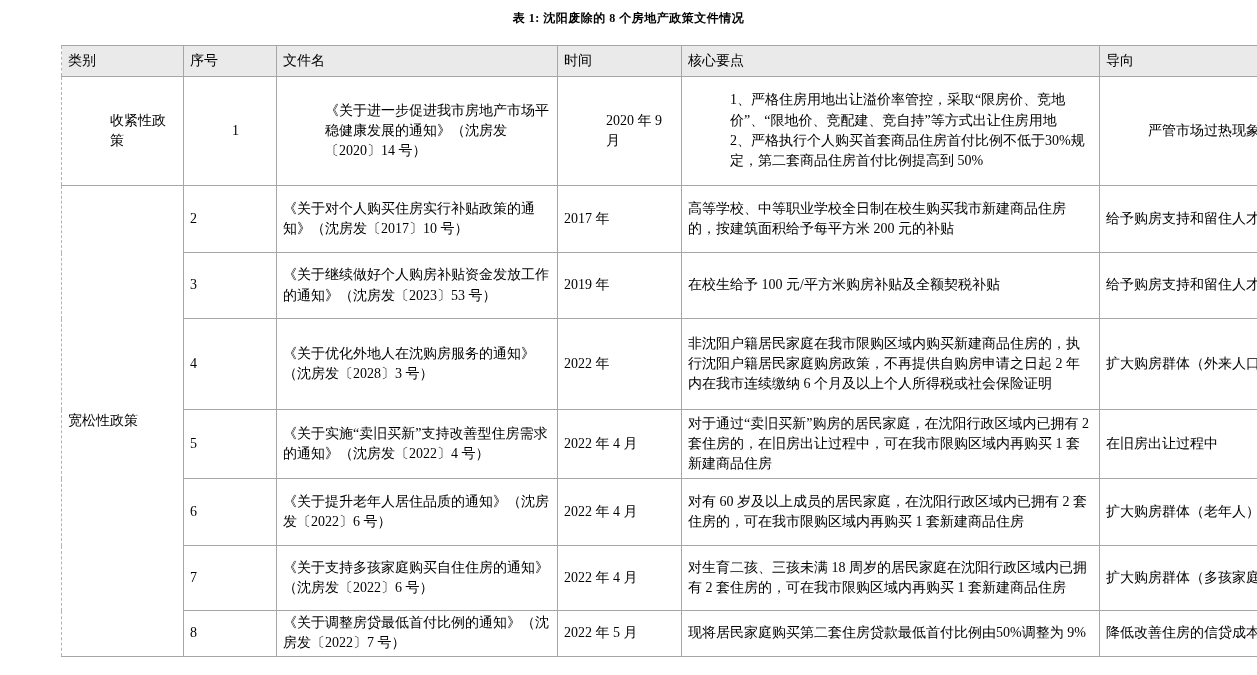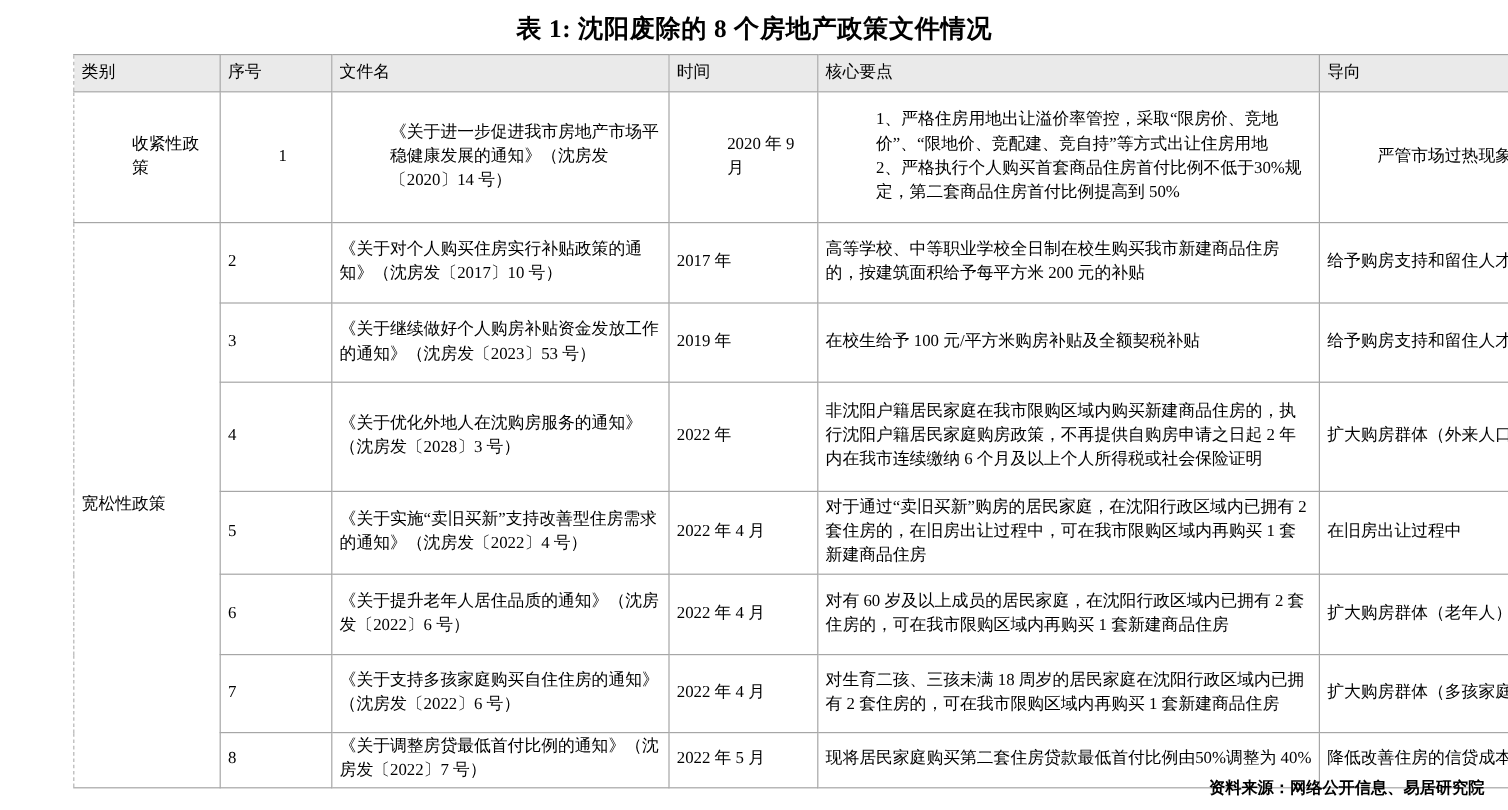--- a/index.html
+++ b/index.html
@@ -12,21 +12,21 @@
   }
   .page {
     position: relative;
     width: 1257px;
     height: 675px;
     overflow: hidden;
   }
   .table-title {
     margin-top: 10px;
     text-align: center;
-    font-size: 21px;
+    font-size: 12px;
     font-weight: bold;
     letter-spacing: 0.5px;
   }
   table.policy-table {
     position: absolute;
     left: 18px;
     top: 45px;
     width: 1222px;
     border-collapse: collapse;
     table-layout: fixed;
@@ -145,21 +145,20 @@
         <td class="num">7</td>
         <td class="doc">《关于支持多孩家庭购买自住住房的通知》（沈房发〔2022〕6 号）</td>
         <td class="time">2022 年 4 月</td>
         <td class="points">对生育二孩、三孩未满 18 周岁的居民家庭在沈阳行政区域内已拥有 2 套住房的，可在我市限购区域内再购买 1 套新建商品住房</td>
         <td class="orient">扩大购房群体（多孩家庭）</td>
       </tr>
       <tr class="r8">
         <td class="num">8</td>
         <td class="doc">《关于调整房贷最低首付比例的通知》（沈房发〔2022〕7 号）</td>
         <td class="time">2022 年 5 月</td>
-        <td class="points">现将居民家庭购买第二套住房贷款最低首付比例由50%调整为 40%</td>
+        <td class="points">现将居民家庭购买第二套住房贷款最低首付比例由50%调整为 9%</td>
         <td class="orient">降低改善住房的信贷成本</td>
       </tr>
     </tbody>
   </table>
 
-  <div class="source-line">资料来源：网络公开信息、易居研究院</div>
 
 </div>
 
 </body></html>

